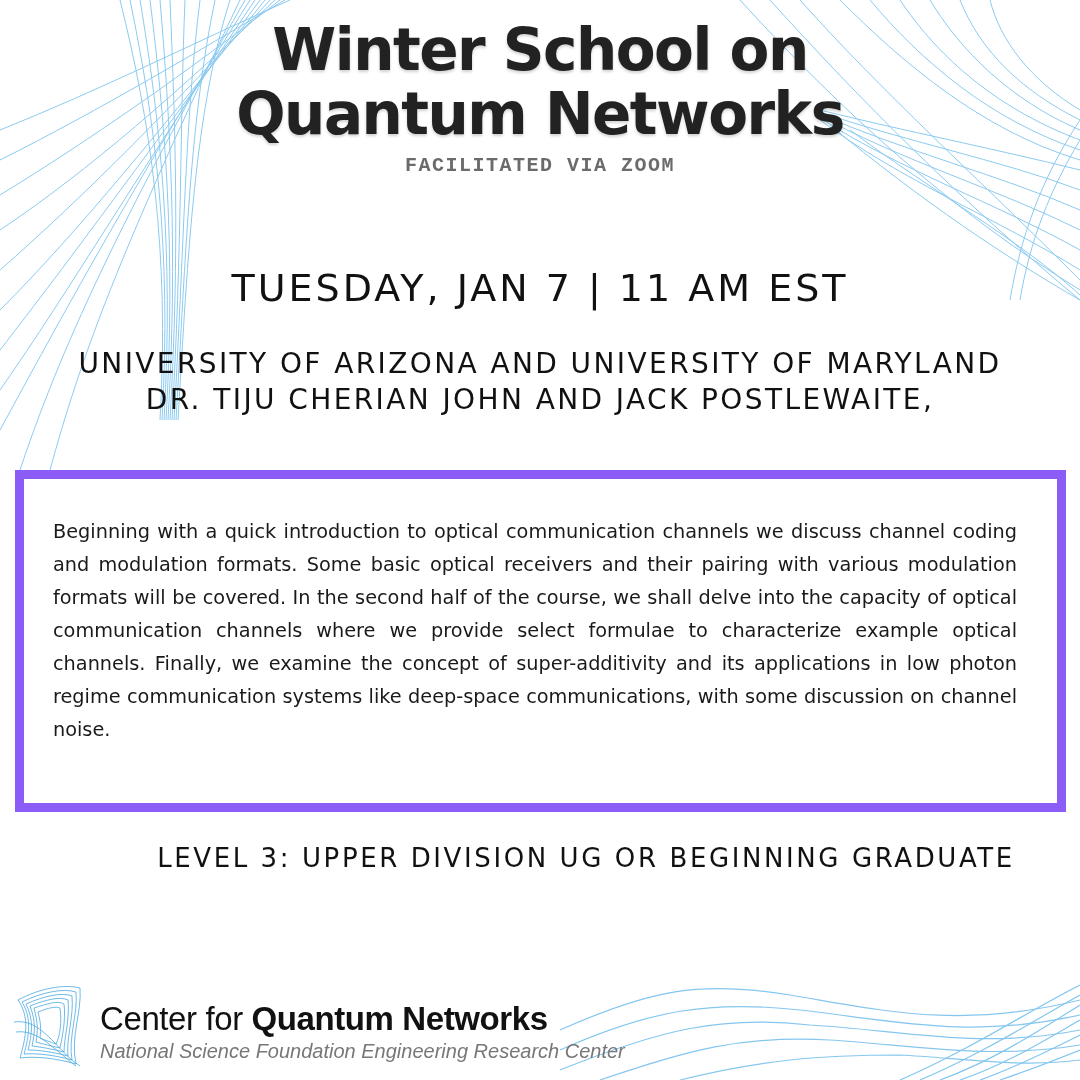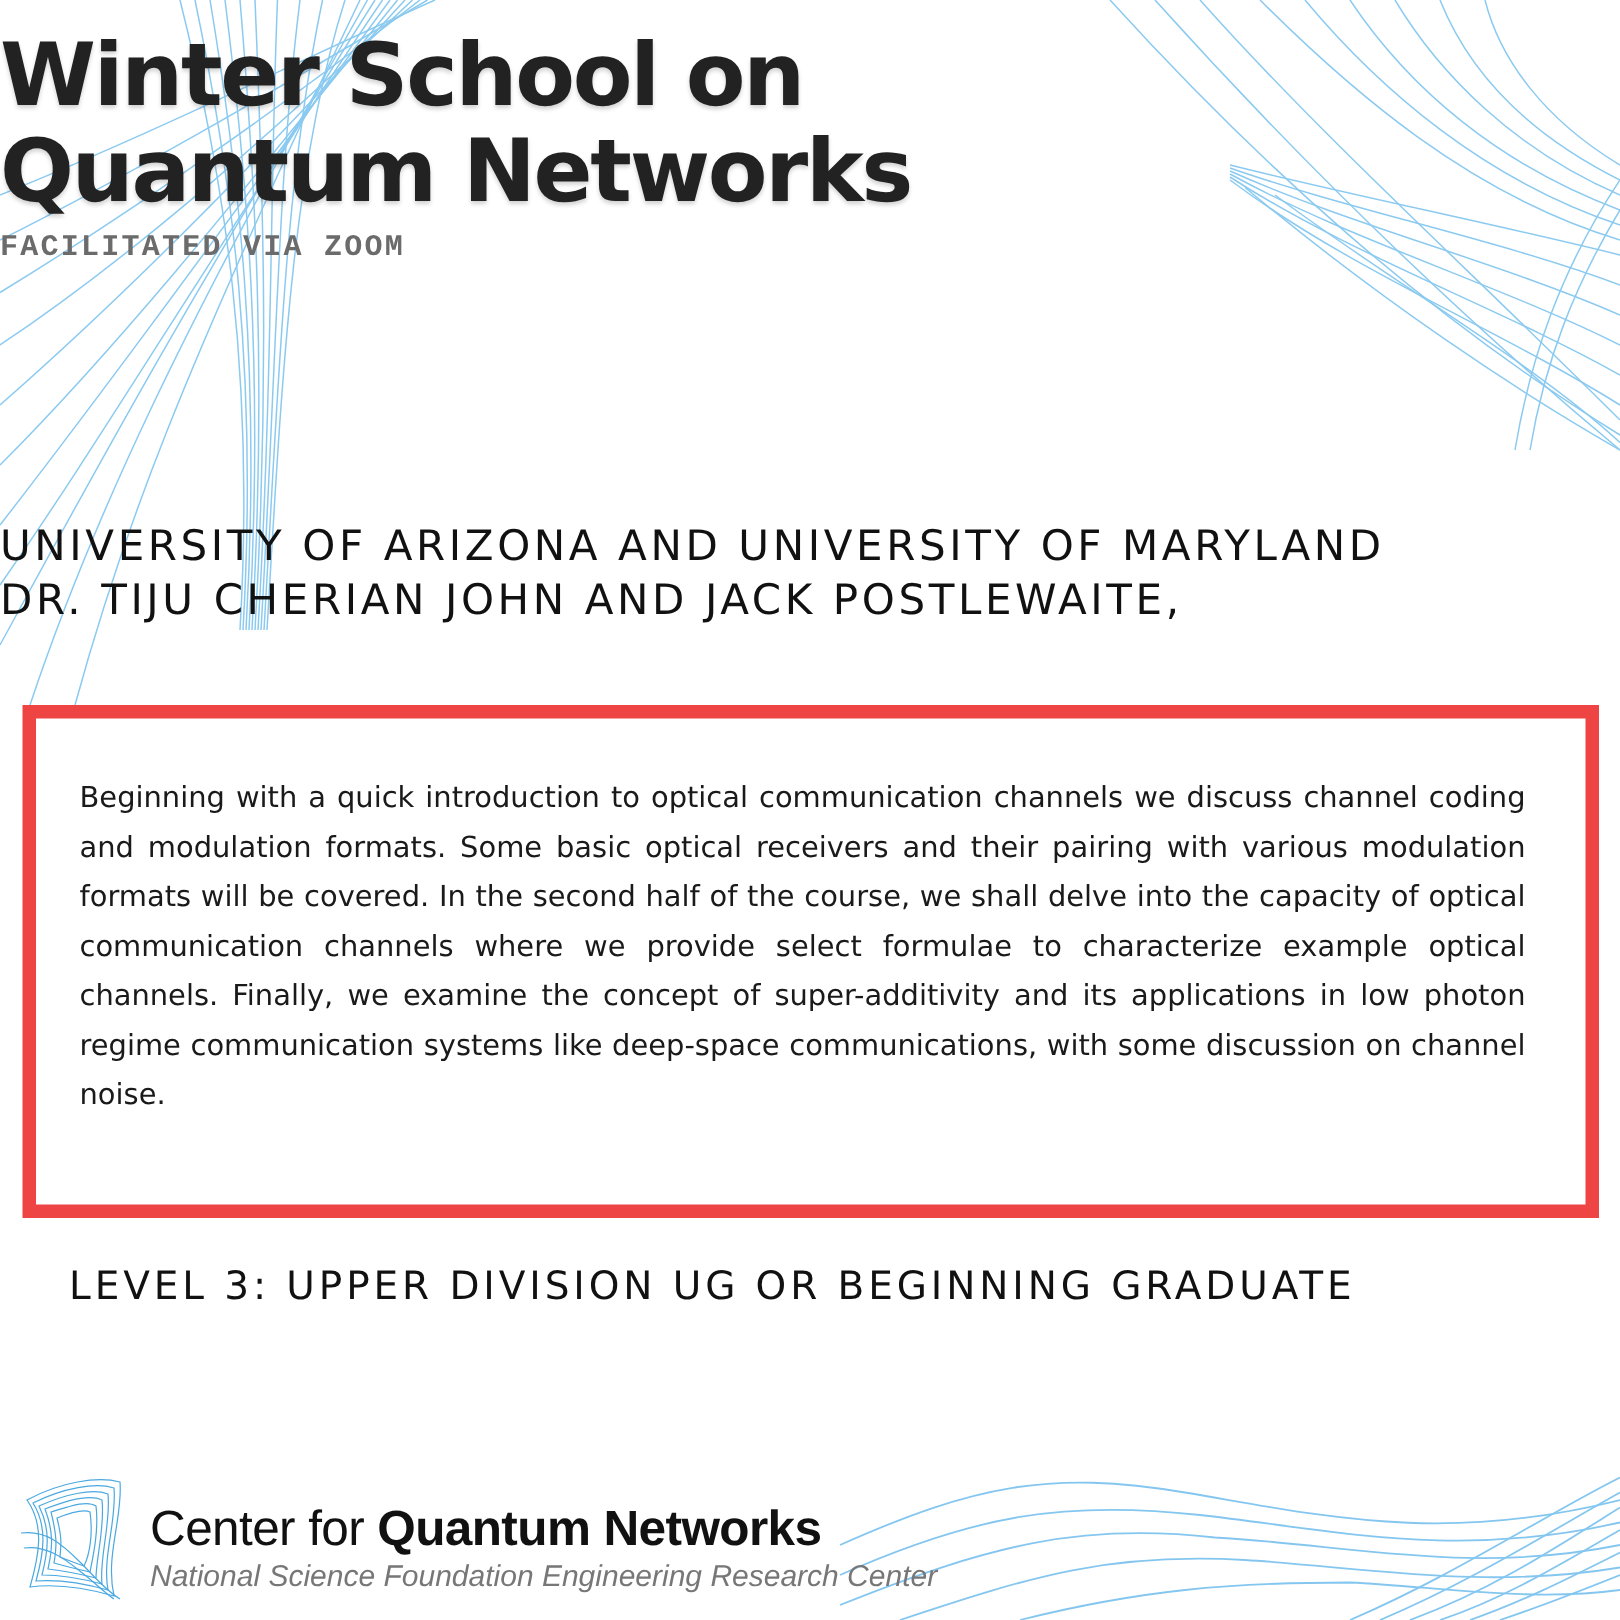--- a/index.html
+++ b/index.html
@@ -1,25 +1,25 @@
 <!DOCTYPE html>
 <html><head>
   <meta charset="utf-8">
   <style>
     html, body { margin: 0; padding: 0; }
     body { width: 1080px; height: 1080px; overflow: hidden; background: #ffffff; }
     .page { position: relative; width: 1080px; height: 1080px; background: #ffffff; font-family: "Liberation Sans", sans-serif; color: #111; overflow: hidden; }
     .bg { position: absolute; inset: 0; pointer-events: none; }
-    .center { position: absolute; left: 0; width: 1080px; text-align: left; }
+    .center { position: absolute; left: 0; width: 1080px; text-align: center; }
     .title { top: 18px; font-family: "DejaVu Sans", sans-serif; font-weight: bold; font-size: 58px; line-height: 64px; color: #222222; letter-spacing: -1.5px; text-shadow: 0 2px 3px rgba(0,0,0,0.18); }
     .subtitle { top: 154px; font-family: Liberation Mono, monospace; font-weight: bold; font-size: 20px; letter-spacing: 1.5px; color: #6b6b6b; }
     .session { top: 222px; font-family: "DejaVu Sans", sans-serif; font-weight: bold; font-size: 40px; letter-spacing: -0.8px; color: #0a4fa6; }
     .datetime { top: 266px; font-family: "DejaVu Sans", sans-serif; font-size: 38px; letter-spacing: 3px; color: #111; font-weight: normal; }
     .cotaught { top: 346px; font-family: "DejaVu Sans", sans-serif; font-size: 28px; line-height: 36px; letter-spacing: 2.4px; color: #111; }
-    .box { position: absolute; left: 15px; top: 470px; width: 1051px; height: 342px; box-sizing: border-box; border: 9px solid #ef4444; background: rgba(255,255,255,0.92); }
+    .box { position: absolute; left: 15px; top: 470px; width: 1051px; height: 342px; box-sizing: border-box; border: 9px solid #8b5cf6; background: rgba(255,255,255,0.92); }
     .desc { position: absolute; left: 29px; top: 36px; width: 964px; font-family: "DejaVu Sans", sans-serif; font-size: 19.3px; line-height: 33px; text-align: justify; color: #1a1a1a; margin: 0; }
     .level { top: 843px; font-family: "DejaVu Sans", sans-serif; font-size: 26px; line-height: 31px; letter-spacing: 2.6px; color: #111; padding-left: 46px; }
     .logo { position: absolute; left: 10px; top: 982px; width: 600px; height: 90px; }
     .logo-mark { position: absolute; left: 0; top: 0; width: 78px; height: 86px; }
     .logo-name { position: absolute; left: 90px; top: 18px; font-family: "Liberation Sans", sans-serif; font-size: 33px; color: #111; white-space: nowrap; letter-spacing: -0.4px; }
     .logo-name b { font-weight: bold; }
     .logo-tag { position: absolute; left: 90px; top: 58px; font-family: "Liberation Sans", sans-serif; font-style: italic; font-size: 20px; color: #777; white-space: nowrap; }
   </style>
 </head>
 <body>
@@ -88,20 +88,21 @@
       <path d="M1000 1080 C1030 1070, 1055 1060, 1080 1050"></path>
     </g>
   </svg>
 
   <div class="center title">
     <div>Winter School on</div>
     <div>Quantum Networks</div>
   </div>
   <div class="center subtitle">FACILITATED VIA ZOOM</div>
 
+  <div class="center datetime">TUESDAY, JAN 7 | 11 AM EST</div>
 
   <div class="center cotaught">
     <div>UNIVERSITY OF ARIZONA AND UNIVERSITY OF MARYLAND</div>
     <div>DR. TIJU CHERIAN JOHN AND JACK POSTLEWAITE,</div>
   </div>
 
   <div class="box">
     <p class="desc">Beginning with a quick introduction to optical communication channels we discuss channel coding and modulation formats. Some basic optical receivers and their pairing with various modulation formats will be covered. In the second half of the course, we shall delve into the capacity of optical communication channels where we provide select formulae to characterize example optical channels. Finally, we examine the concept of super-additivity and its applications in low photon regime communication systems like deep-space communications, with some discussion on channel noise.</p>
   </div>
 

